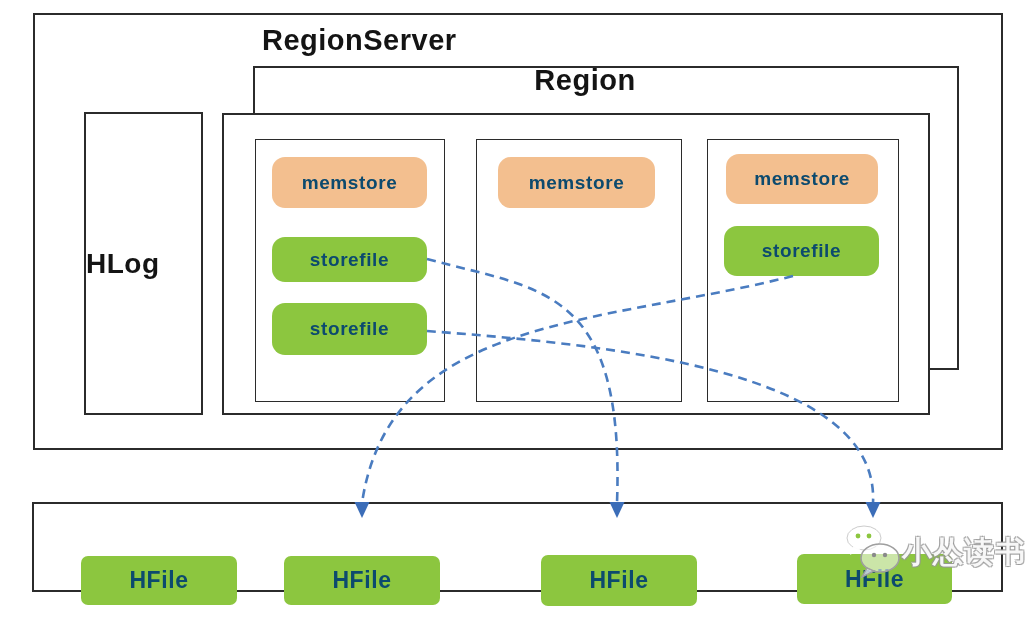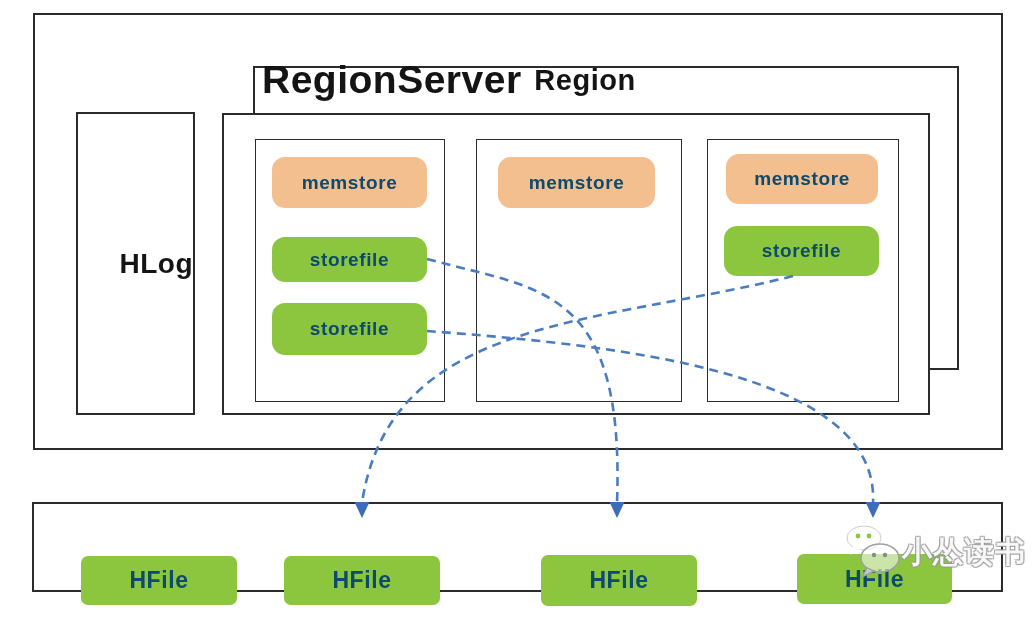--- a/index.html
+++ b/index.html
@@ -12,21 +12,21 @@
   .box{position:absolute;background:#fff;border:2px solid var(--box_border);box-sizing:border-box;}
   .store{border-width:1.5px;}
   .title{position:absolute;color:var(--label_color);font-weight:bold;white-space:nowrap;letter-spacing:.5px;}
   .badge{
     position:absolute;display:flex;align-items:center;justify-content:center;
     color:#0c4a6e;font-weight:bold;font-size:19px;letter-spacing:.6px;border-radius:13px;box-sizing:border-box;
   }
   .memstore{background:var(--memstore_fill);}
   .storefile{background:var(--storefile_fill);}
   .hfile{background:var(--hfile_fill);border-radius:7px;font-size:23px;margin-top:36px;}
-  .hlog-box{display:flex;align-items:center;justify-content:flex-end;}
+  .hlog-box{display:flex;align-items:center;justify-content:flex-start;margin-left:8px;}
   .hlog-box .title{position:static;font-size:28px;}
   svg.arrows{position:absolute;left:0;top:0;pointer-events:none;}
   .flush-path{fill:none;stroke:var(--arrow_stroke);stroke-width:2.6;stroke-dasharray:9 6;}
   .arrowhead{fill:var(--arrowhead_fill);stroke:none;}
   .watermark{position:absolute;left:840px;top:524px;width:176px;height:54px;}
   .watermark-text{
     position:absolute;left:62px;top:8px;font-size:30px;font-weight:bold;letter-spacing:1px;
     color:rgba(255,255,255,0.92);white-space:nowrap;
     text-shadow:-1px -1px 0 rgba(150,150,150,.75),1px -1px 0 rgba(150,150,150,.75),
                 -1px 1px 0 rgba(150,150,150,.75),1px 1px 0 rgba(150,150,150,.75);
@@ -36,21 +36,21 @@
 <body>
 
 <div class="canvas" style="--memstore_fill: #F3BF8F; --storefile_fill: #8CC63F; --hfile_fill: #8CC63F; --arrow_stroke: #4A7CC0; --arrowhead_fill: #3B6DB8; --box_border: #2B2B2B; --label_color: #141414;">
 
   <div class="box" style="left:33px;top:13px;width:970px;height:437px;"></div>
 
   <div class="box" style="left:253px;top:66px;width:706px;height:304px;"></div>
 
   <div class="box" style="left:222px;top:113px;width:708px;height:302px;"></div>
 
-  <div class="title" style="left:262px;top:24px;font-size:39px;margin-top:34px;">RegionServer</div>
+  <div class="title" style="left:262px;top:24px;font-size:29px;">RegionServer</div>
 
   <div class="title" style="left:485px;top:64px;width:200px;text-align:center;font-size:29px;">Region</div>
 
   <div class="box hlog-box" style="left:76px;top:112px;width:119px;height:303px;">
     <div class="title">HLog</div>
   </div>
 
   <div class="box store" style="left:255px;top:139px;width:190px;height:263px;"></div>
   <div class="box store" style="left:476px;top:139px;width:206px;height:263px;"></div>
   <div class="box store" style="left:707px;top:139px;width:192px;height:263px;"></div>

